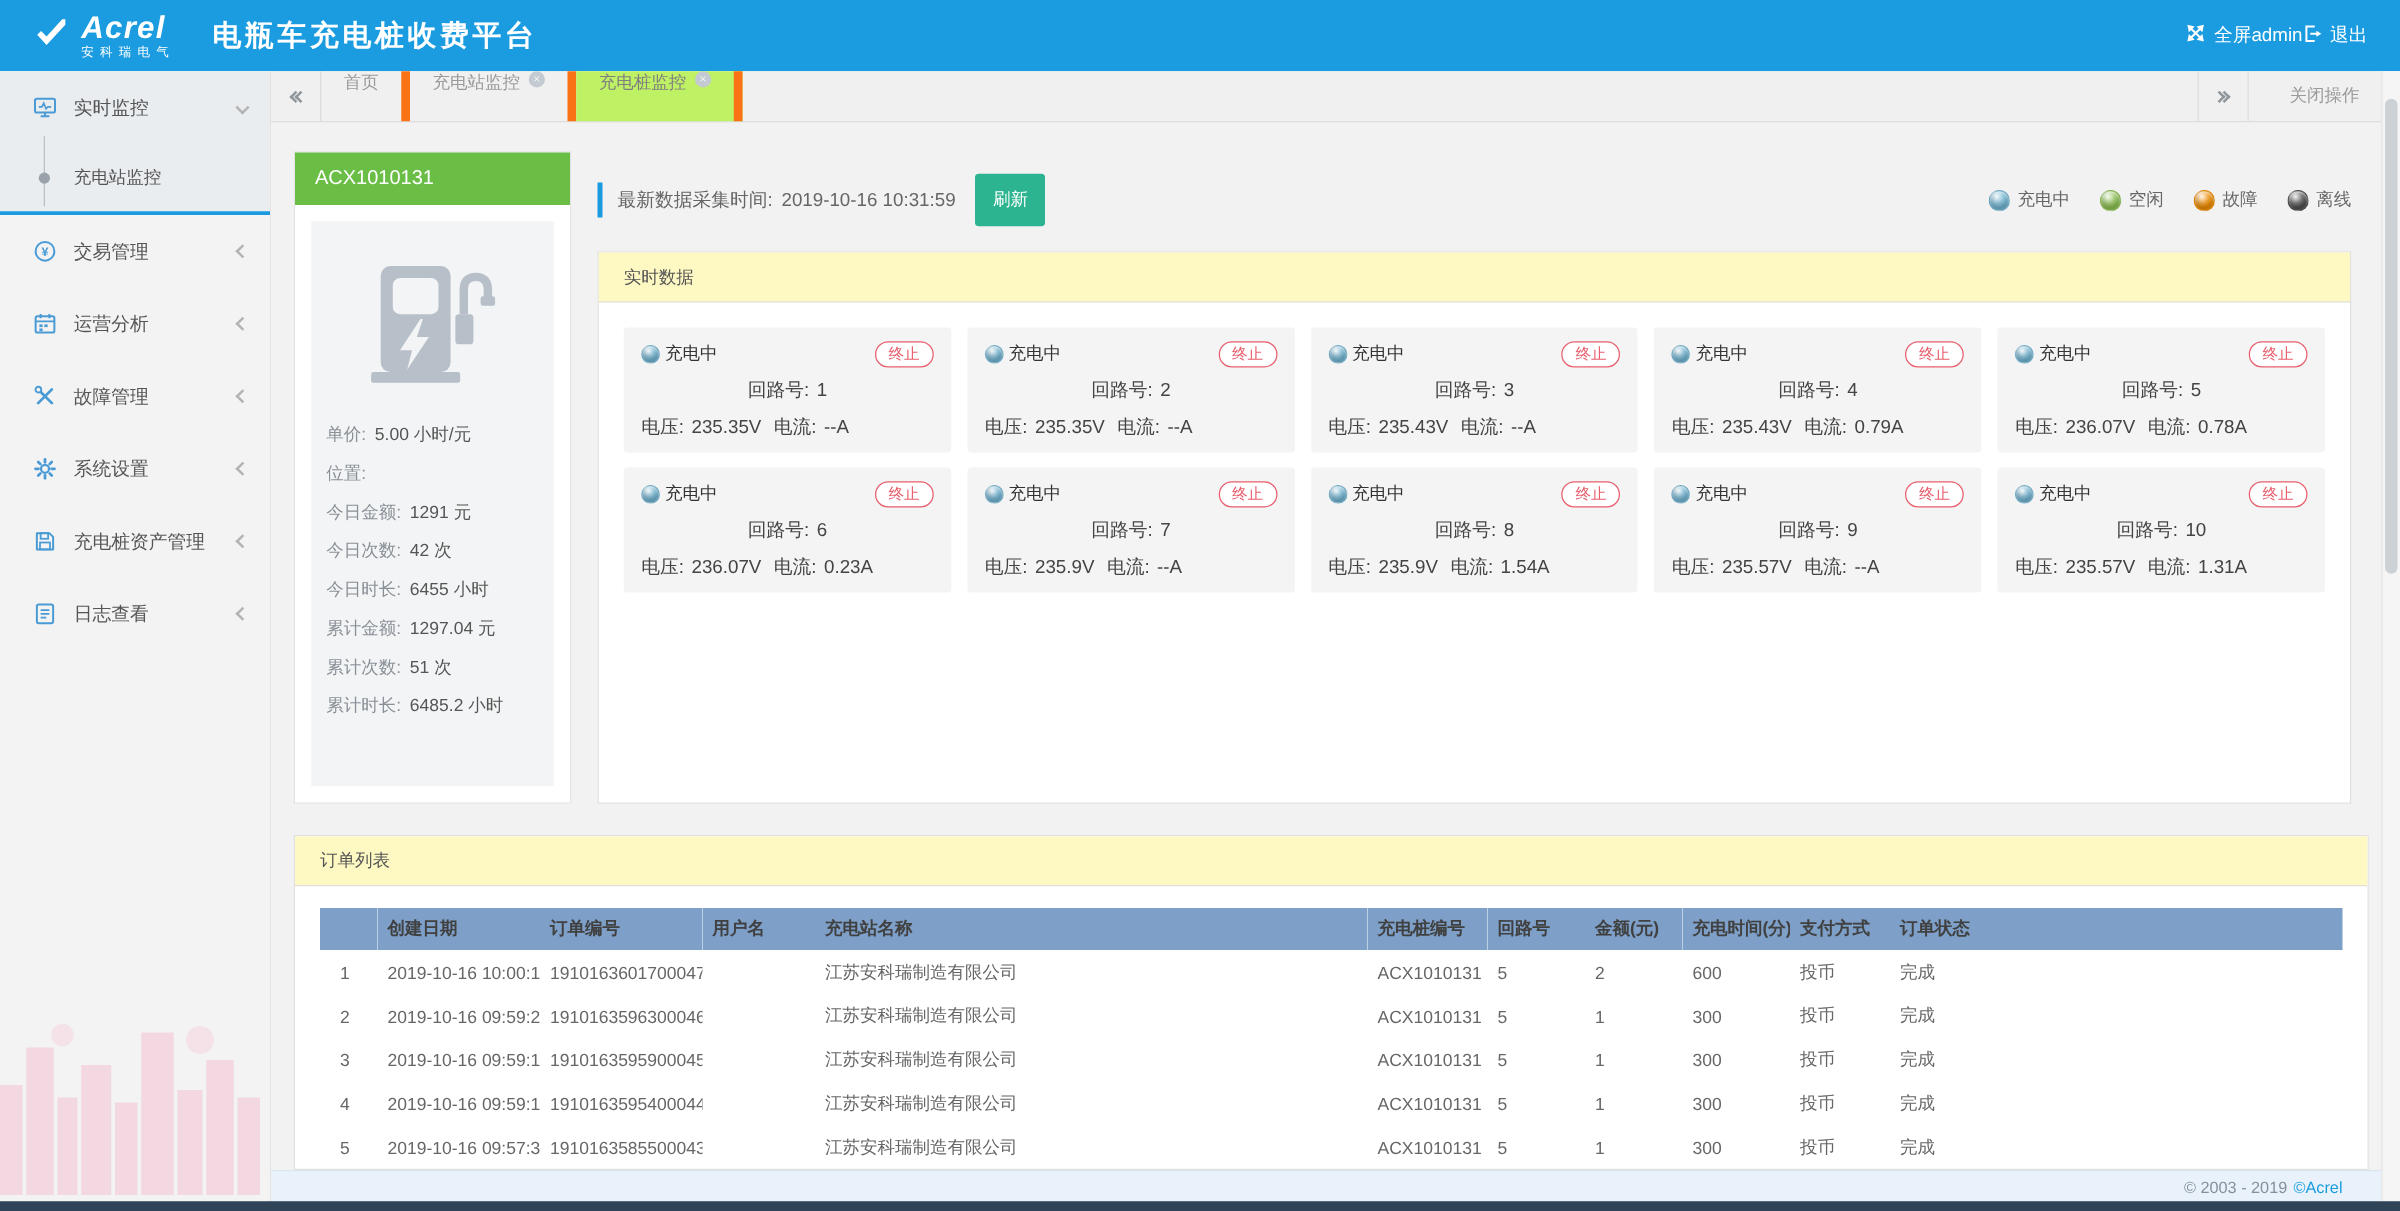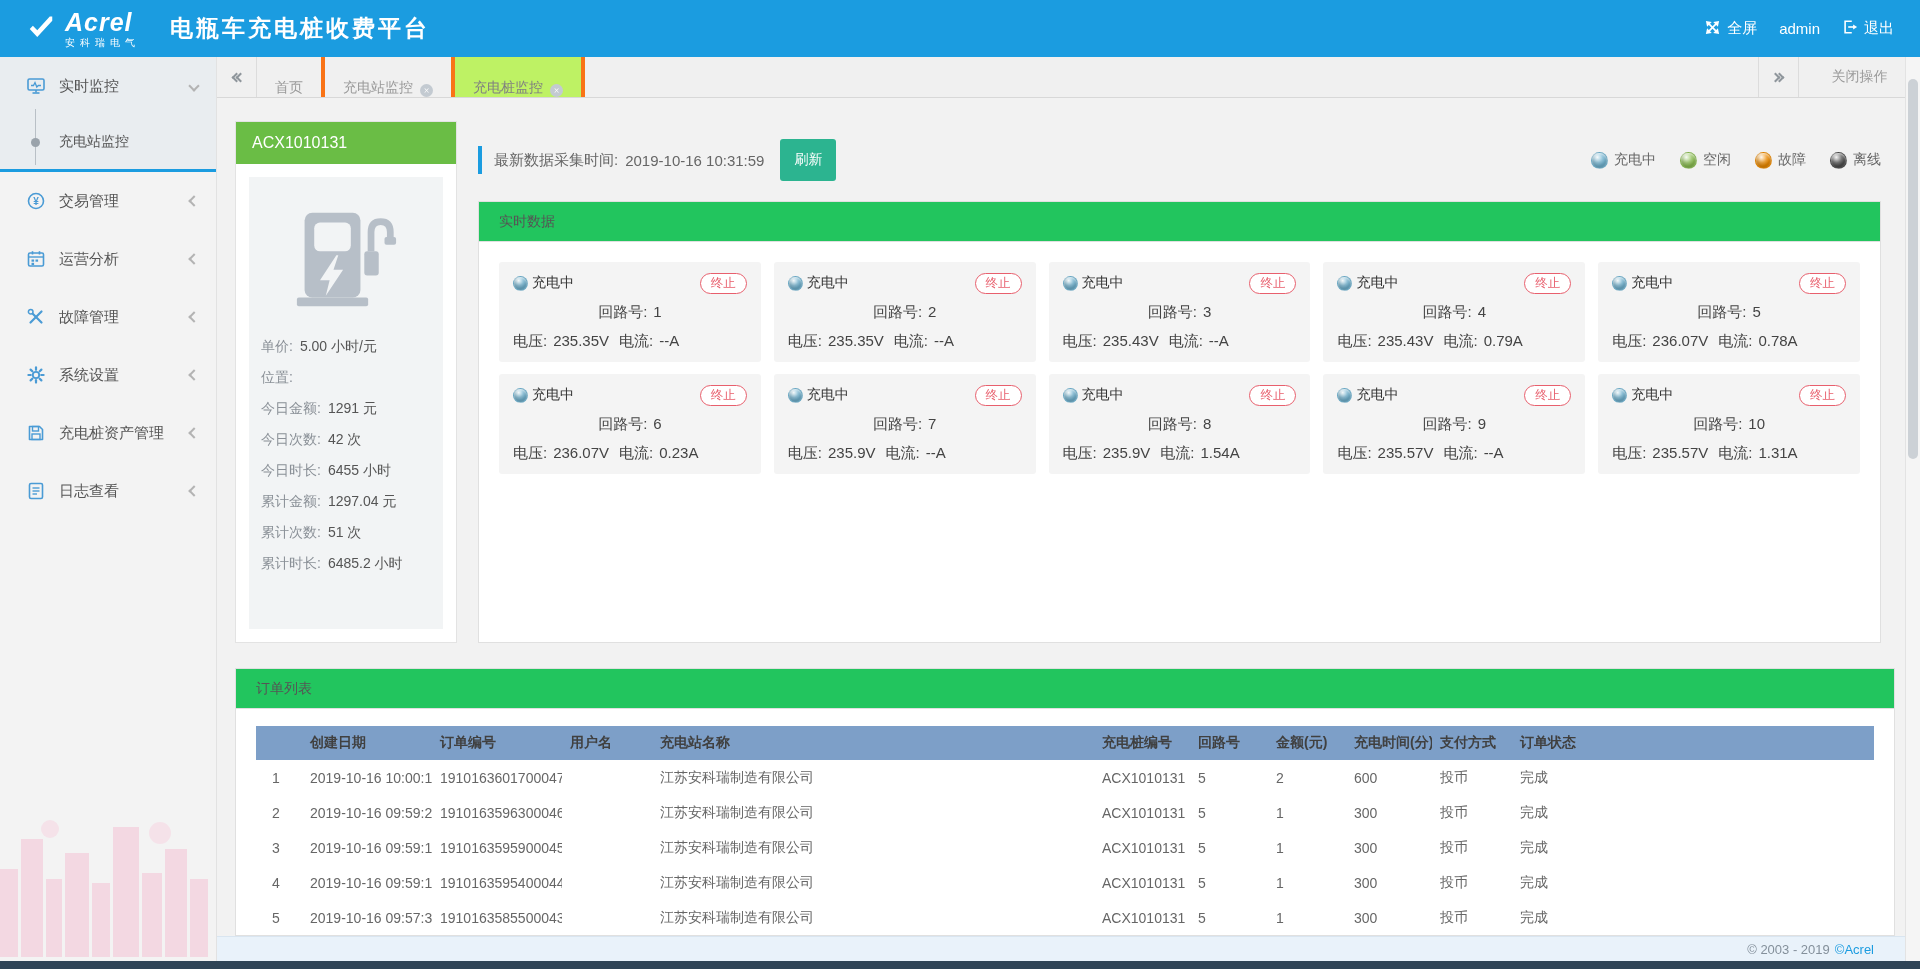--- a/index.html
+++ b/index.html
@@ -7,33 +7,33 @@
   body { font-family:"Liberation Sans","DejaVu Sans",sans-serif; background:#fff; position:relative; }
 
   
   .top-header { position:absolute; left:0; top:0; right:0; height:57px;
     background:var(--header-blue,#1b9ce0); display:flex; align-items:center; padding:0 26px; }
   .logo { display:flex; align-items:center; gap:9px; }
   .logo-stack { color:#fff; line-height:1; }
   .logo-text { font-size:25px; font-weight:bold; font-style:italic; letter-spacing:1px; display:block; }
   .logo-sub { font-size:10px; letter-spacing:5px; display:block; margin-top:3px; }
   .page-title { color:#fff; font-size:23px; font-weight:bold; letter-spacing:3px; margin-left:30px; }
-  .header-right { margin-left:auto; display:flex; align-items:center; gap:22px; color:#fff; font-size:15px; }
+  .header-right { margin-left:auto; display:flex; align-items:center; color:#fff; font-size:15px; }
   .hr-item { display:flex; align-items:center; gap:6px; cursor:pointer; }
 
   
   .tabbar { position:absolute; left:217px; top:57px; right:0; height:41px; background:#f0f0f0;
     border-bottom:1px solid #d8d8d8; display:flex; align-items:stretch; }
   .tab-nav { width:40px; display:flex; align-items:center; justify-content:center; border-right:1px solid #dcdcdc; cursor:pointer; }
   .tab-nav.right { border-right:none; border-left:1px solid #dcdcdc; }
   .chev { display:inline-block; width:7px; height:7px; border-left:2px solid #8f969c; border-bottom:2px solid #8f969c; }
   .chev.l { transform:rotate(45deg); margin-right:-3px; }
   .chev.r { transform:rotate(225deg); margin-left:-3px; }
   .tabs { display:flex; align-items:stretch; }
-  .tab { padding:0 18px; display:flex; align-items:flex-end; gap:7px; border-right:4px solid #f97316;
+  .tab { padding:0 18px; display:flex; align-items:flex-start; gap:7px; border-right:7px solid #f97316;
     color:#9a9a9a; font-size:14px; cursor:pointer;font-family:Liberation Serif, serif; }
   .tab.active { background:#bef264; color:#808080; }
   .tab-close { width:13px; height:13px; border-radius:50%; background:#c3cad1; color:#fff; font-size:10px;
     line-height:13px; text-align:center; display:inline-block; }
   .tabbar-right { margin-left:auto; display:flex; align-items:stretch; }
   .close-ops { width:122px; display:flex; align-items:center; justify-content:center; color:#9a9a9a;
     font-size:14px; border-left:1px solid #dcdcdc; cursor:pointer; }
 
   
   .sidebar { position:absolute; left:0; top:57px; bottom:0; width:217px; background:#f3f3f3;
@@ -76,21 +76,21 @@
   .legend { margin-left:auto; display:flex; align-items:center; gap:24px; }
   .legend-item { display:flex; align-items:center; gap:6px; }
   .legend-label { font-size:14px; color:#666; }
   .orb { display:inline-block; width:17px; height:17px; border-radius:50%; flex:none;
     background:radial-gradient(circle at 35% 28%, rgba(255,255,255,.95) 0%, rgba(255,255,255,.25) 38%, rgba(255,255,255,0) 62%), var(--c,#72b6d4);
     box-shadow:inset 0 -4px 5px rgba(0,0,0,.22), inset 0 1px 2px rgba(255,255,255,.7);
     border:1px solid rgba(0,0,0,.08); }
 
   .rt-panel { position:absolute; left:261px; top:103px; width:1403px; height:442px; background:#fff;
     border:1px solid #e0e0e0; }
-  .panel-header { height:40px; background:#22c55e; border-bottom:1px solid #e0e0e0; display:flex;
+  .panel-header { height:40px; background:#fef9c3; border-bottom:1px solid #e0e0e0; display:flex;
     align-items:center; padding:0 20px; font-size:14px; color:#555; }
   .cards { padding:20px; display:grid; grid-template-columns:repeat(5,1fr); gap:12px 13px; }
   .card { background:#f4f4f4; border-radius:3px; height:100px; padding:11px 14px; }
   .card-top { display:flex; align-items:center; }
   .card .orb { width:15px; height:15px; }
   .card-status { font-size:14px; color:#333; margin-left:4px; }
   .stop-btn { margin-left:auto; border:1px solid var(--stop-red,#e85f6d); color:var(--stop-red,#e85f6d);
     background:#fff; border-radius:11px; font-size:12.5px; padding:3px 10px; line-height:1; cursor:pointer; }
   .card-circuit { text-align:center; font-size:15px; color:#444; margin-top:9px; }
   .card-meter { text-align:left; font-size:15px; color:#444; margin-top:10px; white-space:nowrap; }

